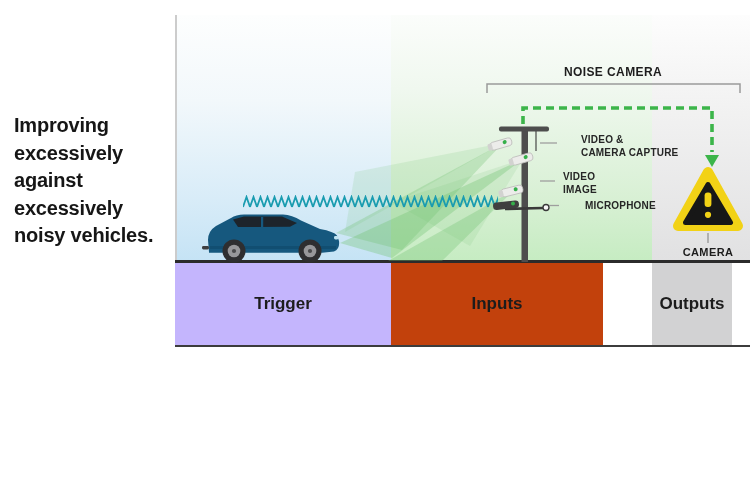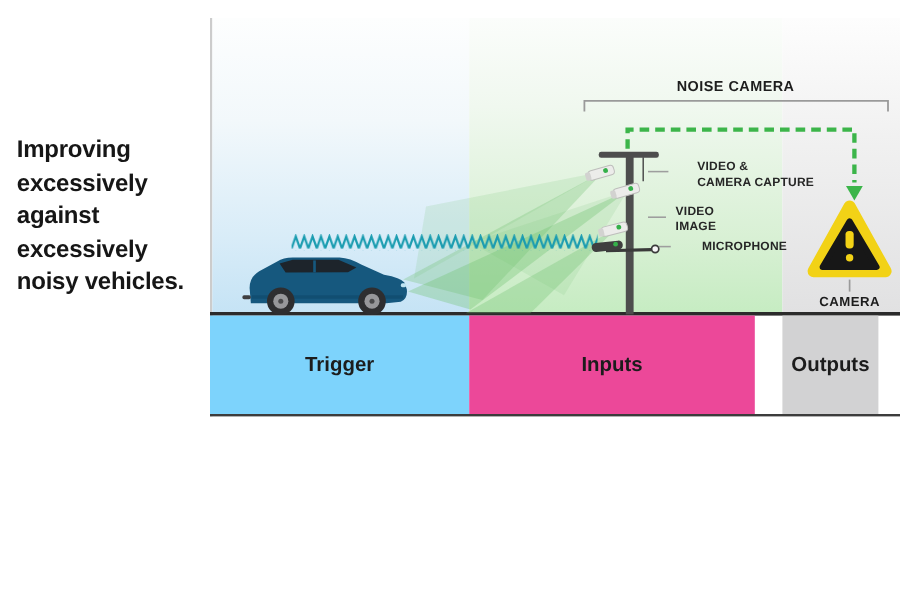--- a/index.html
+++ b/index.html
@@ -22,22 +22,22 @@
     background:linear-gradient(180deg,#fdfefe 0%,#f2f8fb 35%,#d8ecf8 75%,#c5e3f5 100%); }
   .zone-bg.green { left:391px; width:261px;
     background:linear-gradient(180deg,#fbfdfb 0%,#f0f8ef 30%,#d8f0d4 75%,#c6ecc2 100%); }
   .zone-bg.gray  { left:652px; width:98px;
     background:linear-gradient(180deg,#fdfdfd 0%,#f1f1f1 40%,#e1e1e2 100%); }
   .road {
     position:absolute; left:175px; top:260px; width:575px; height:3px; background:#2b2b2b;
   }
   
   .band { position:absolute; top:263px; height:82px; display:flex; align-items:center; justify-content:center; }
-  .band.trigger { left:175px; width:216px; background:#7dd3fc; }
-  .band.inputs  { left:391px; width:238px; background:#ec4899; }
+  .band.trigger { left:175px; width:216px; background:#c4b5fd; }
+  .band.inputs  { left:391px; width:212px; background:#c2410c; }
   .band.outputs { left:652px; width:80px;  background:#d2d2d3; }
   .band-label { font-size:17px; font-weight:700; color:#1c1c1c; }
   .band-bottom {
     position:absolute; left:175px; top:345px; width:575px; height:2px; background:#3c3c3c;
   }
   svg.overlay { position:absolute; left:0; top:0; z-index:3; }
   
   .caps-label {
     position:absolute; z-index:4; font-weight:700; color:#262626;
     font-size:10px; line-height:13px; letter-spacing:0.2px;

